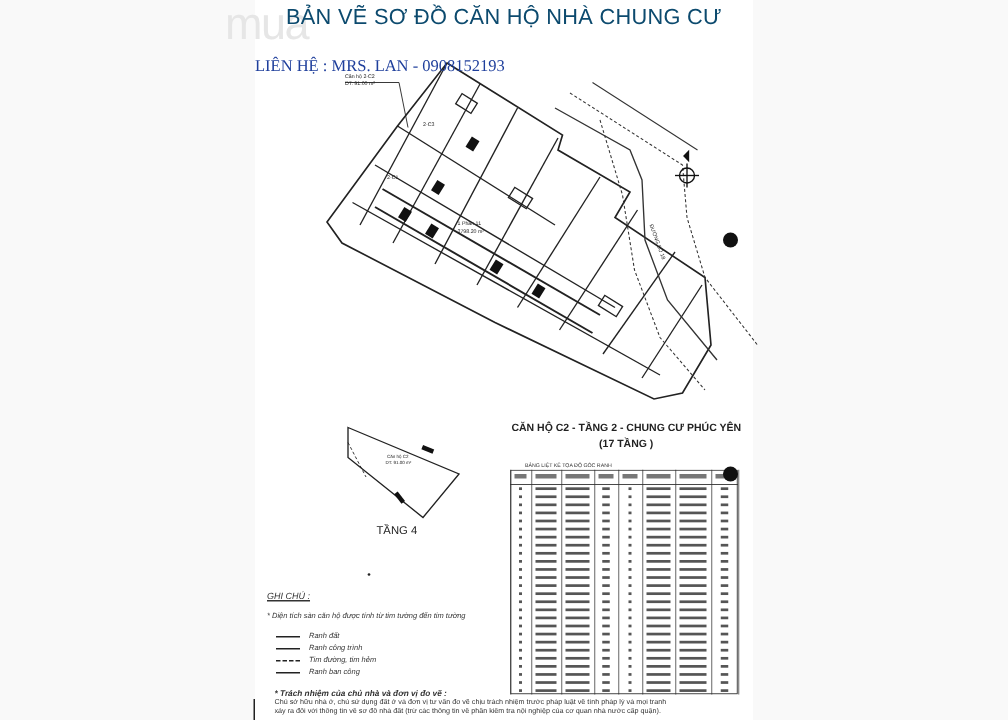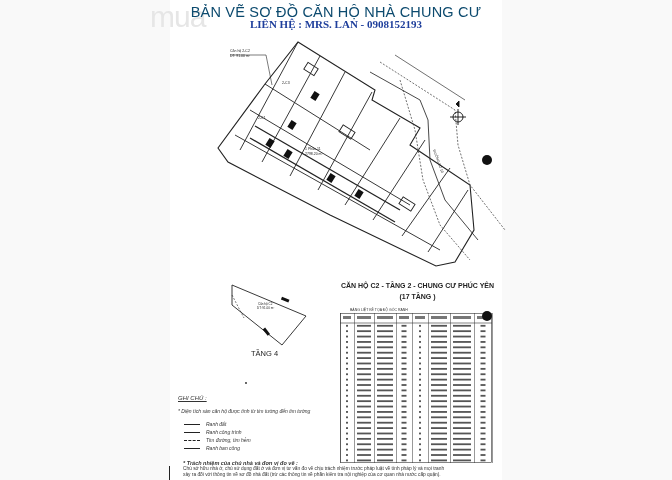--- a/index.html
+++ b/index.html
@@ -17,22 +17,22 @@
     position:absolute; left:150px; top:2px; width:120px; height:30px;
     font-family:"Liberation Sans", sans-serif; font-weight:normal;
     font-size:30px; color:#e6e6e6; letter-spacing:-1px; line-height:30px;
     z-index:0;
   }
   .title {
     position:absolute; left:170px; top:4px; width:332px; text-align:center;
     font-size:14.5px; color:#0c4a6e; letter-spacing:0.2px; z-index:2;
   }
   .contact {
-    position:absolute; left:170px; top:18px; width:332px; text-align:center;
-    font-family:"Liberation Serif", serif; font-size:11px; z-index:2;font-weight:bold;
+    position:absolute; left:170px; top:38px; width:332px; 
+    font-family:"Liberation Serif", serif; font-size:11px; z-index:2;
   }
   .plan-svg { position:absolute; left:0; top:0; z-index:1; }
   .caption {
     position:absolute; left:330px; top:280px; width:175px; text-align:center;
     font-size:7px; font-weight:bold; color:#222; line-height:11px;
   }
   .floor-label {
     position:absolute; left:251px; top:349px; font-size:7.5px; color:#222;
   }
   .notes { position:absolute; left:178px; top:395px; width:160px; color:#333; }

